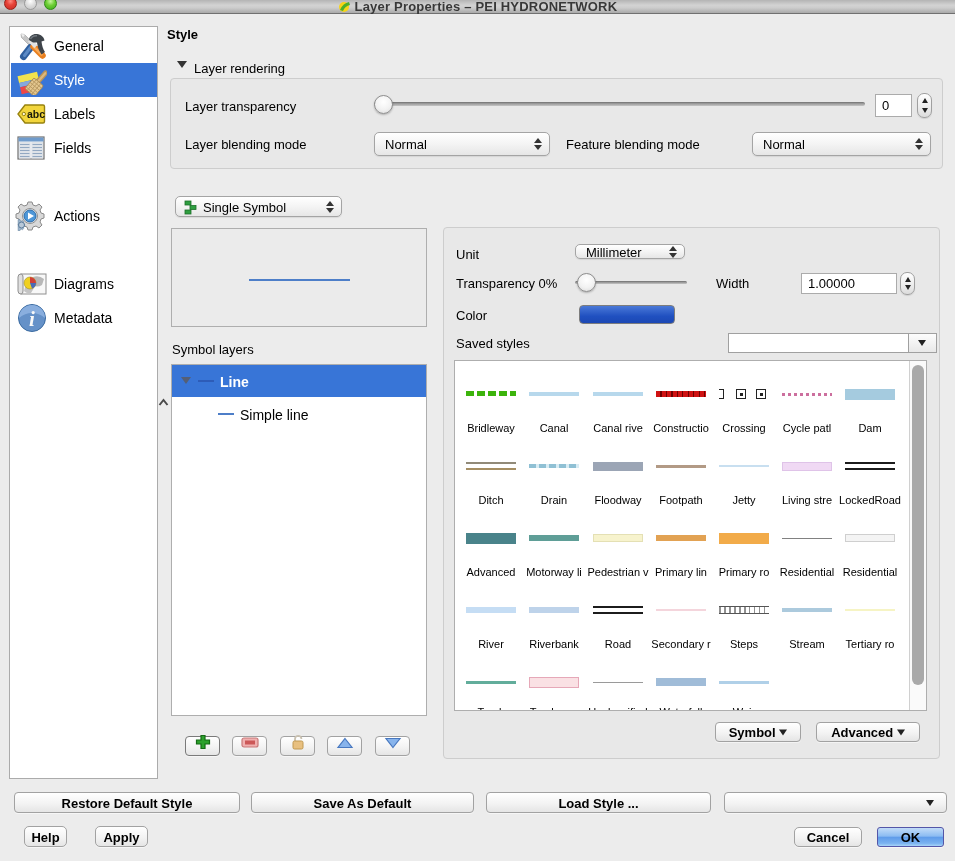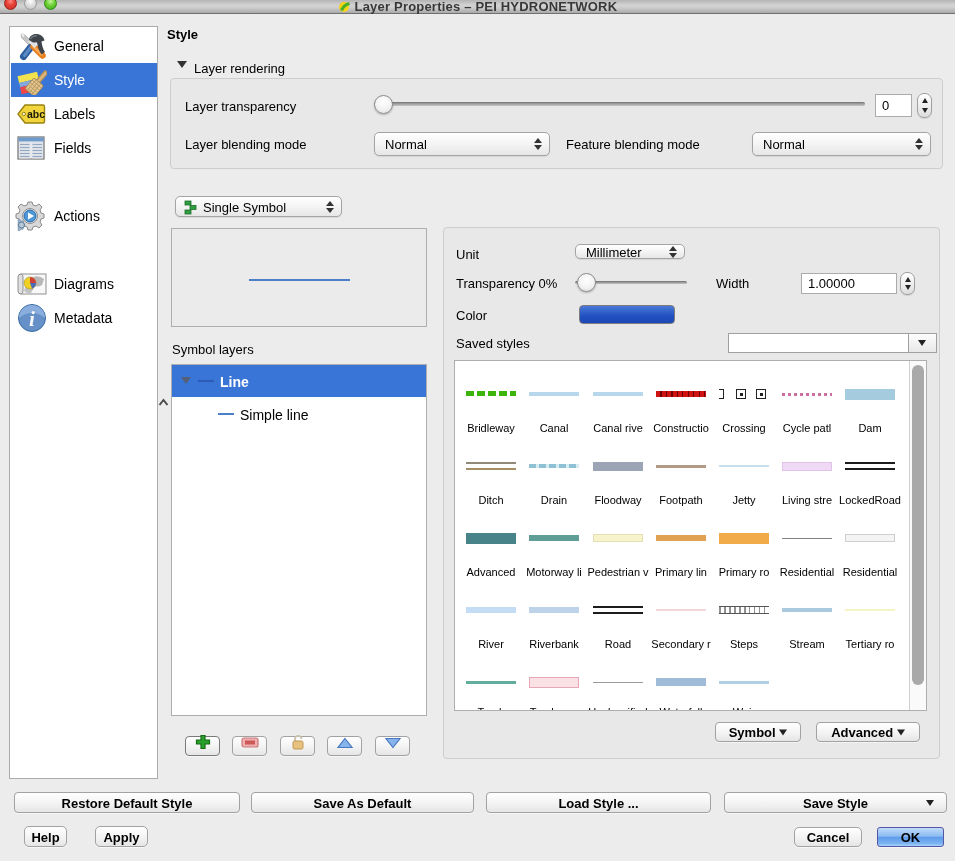--- a/index.html
+++ b/index.html
@@ -393,21 +393,20 @@
 <div class="btn" style="left:14px;top:792px;width:226px;height:21px">
     <span class="c">Restore Default Style</span>
   </div>
 <div class="btn" style="left:251px;top:792px;width:223px;height:21px">
     <span class="c">Save As Default</span>
   </div>
 <div class="btn" style="left:486px;top:792px;width:225px;height:21px">
     <span class="c">Load Style ...</span>
   </div>
 <div class="btn" style="left:724px;top:792px;width:223px;height:21px">
-    <span class="c">Save Style</span>
     <span class="darrow" style="position:absolute;right:12px;top:7px"></span>
   </div>
 <div class="btn" style="left:24px;top:826px;width:43px;height:21px;border-radius:5px">
     <span class="c">Help</span>
   </div>
 <div class="btn" style="left:95px;top:826px;width:53px;height:21px;border-radius:5px">
     <span class="c">Apply</span>
   </div>
 <div class="btn" style="left:794px;top:827px;width:68px;height:20px;border-radius:5px">
     <span class="c">Cancel</span>

